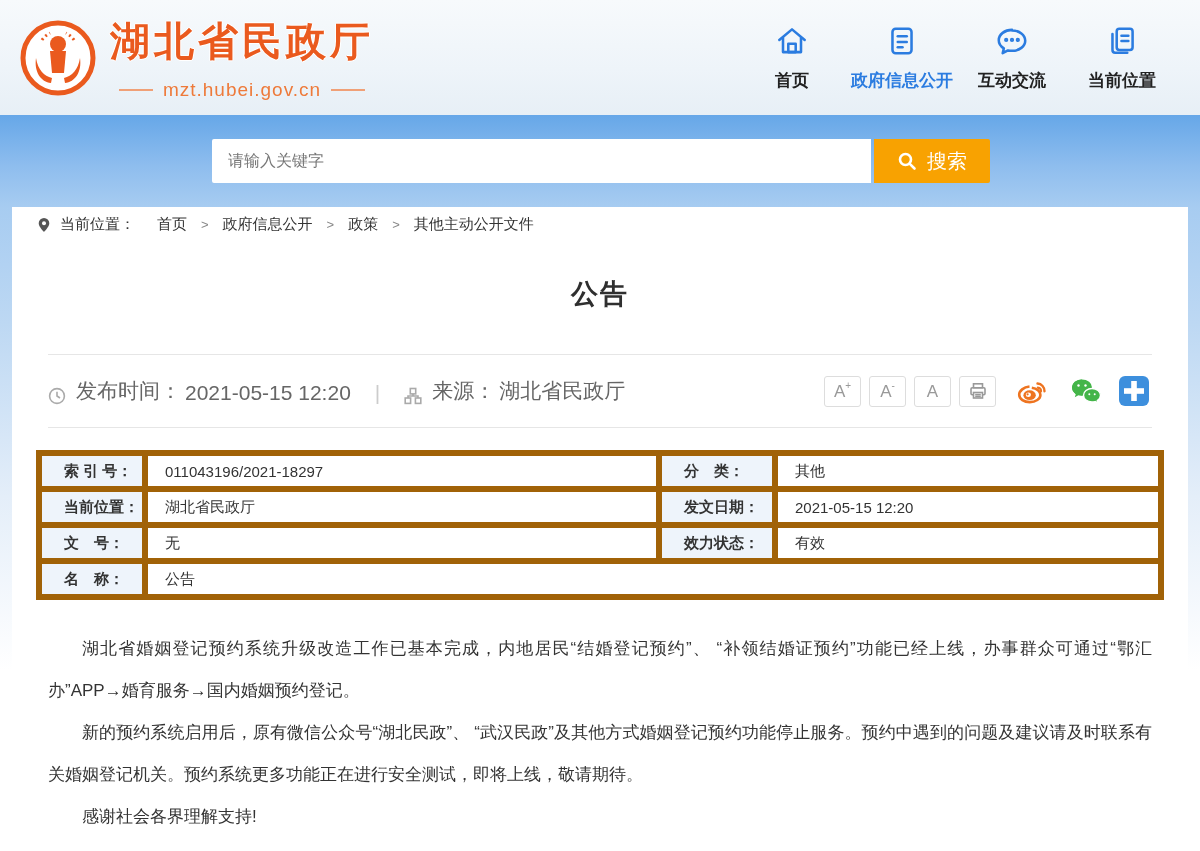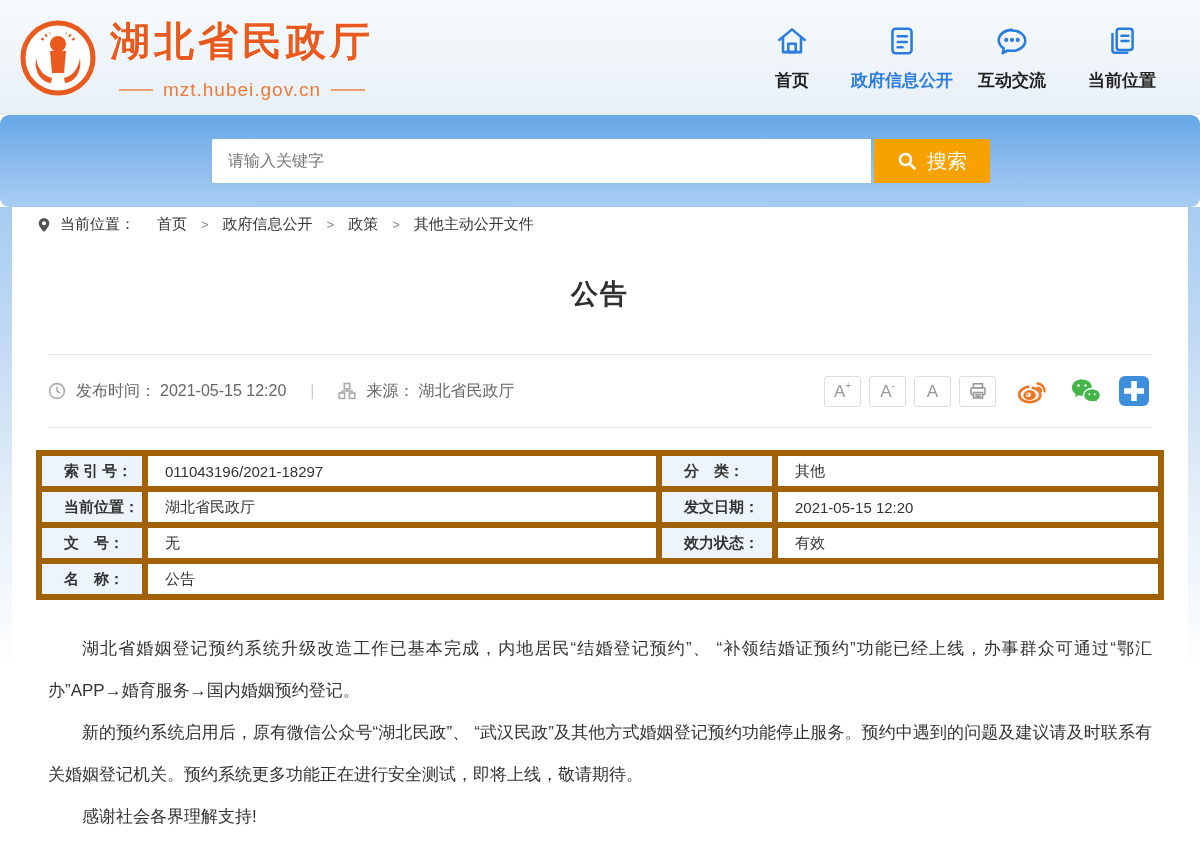--- a/index.html
+++ b/index.html
@@ -24,21 +24,21 @@
   .main-nav{ display:flex; gap:14px; }
   .nav-item{ width:96px; display:flex; flex-direction:column; align-items:center; gap:10px; cursor:pointer; }
   .nav-item .nav-ico{ width:36px; height:36px; }
   .nav-ico svg{ width:36px; height:36px; stroke:#2b7ce0; stroke-width:2.4; fill:none; stroke-linecap:round; stroke-linejoin:round;}
   .nav-label{ font-size:17px; font-weight:bold; color:#222; white-space:nowrap; }
   .nav-item.active .nav-label{ color:#2b7ce0; }
 
   
   .search-band{
     height:92px; background:linear-gradient(180deg,#66a7e8 0%,#8ebdee 55%,#a7ccf1 100%);
-    display:flex; align-items:center; justify-content:center;border-radius:9px;
+    display:flex; align-items:center; justify-content:center;
   }
   .search-box{ display:flex; width:778px; height:44px; margin-left:2px; }
   .search-input{
     flex:1; border:none; outline:none; padding:0 16px; font-size:16px; color:#333;
     font-family:"Liberation Sans","DejaVu Sans",sans-serif; border-radius:2px 0 0 2px;
   }
   .search-input::placeholder{ color:#777; }
   .search-btn{
     width:116px; height:44px; margin-left:3px; background:#f8a201; border:none; cursor:pointer;
     color:#fff; font-size:20px; display:flex; align-items:center; justify-content:center; gap:10px;
@@ -60,21 +60,21 @@
   .crumb-link{ cursor:pointer; }
 
   
   .doc-title{ text-align:center; font-size:27px; font-weight:bold; color:#2f2f2f; margin-top:42px; letter-spacing:2px;}
 
   .divider{ height:1px; background:#e6e6e6; margin:0 12px; }
   .div1{ margin-top:42px; }
 
   
   .pub-row{ height:72px; display:flex; align-items:center; justify-content:space-between; padding:0 12px; }
-  .pub-left{ display:flex; align-items:center; gap:10px; font-size:16px; color:#666; }
+  .pub-left{ display:flex; align-items:flex-end; gap:10px; font-size:21px; color:#666; }
   .meta-ico svg{ width:18px; height:18px; display:block; stroke:#aaa; fill:none; stroke-width:1.6;}
   .pub-pipe{ color:#ccc; margin:0 14px; }
   .pub-right{ display:flex; align-items:center; gap:8px; }
   .font-btn{
     width:37px; height:31px; border:1px solid #ddd; border-radius:3px; background:#fff; cursor:pointer;
     color:#999; font-size:17px; line-height:1; font-family:"Liberation Sans","DejaVu Sans",sans-serif;
     display:inline-flex; align-items:flex-start; justify-content:center; padding-top:6px;
   }
   .font-btn sup{ font-size:10px; line-height:1; margin-top:-2px;}
   .tool-btn{

